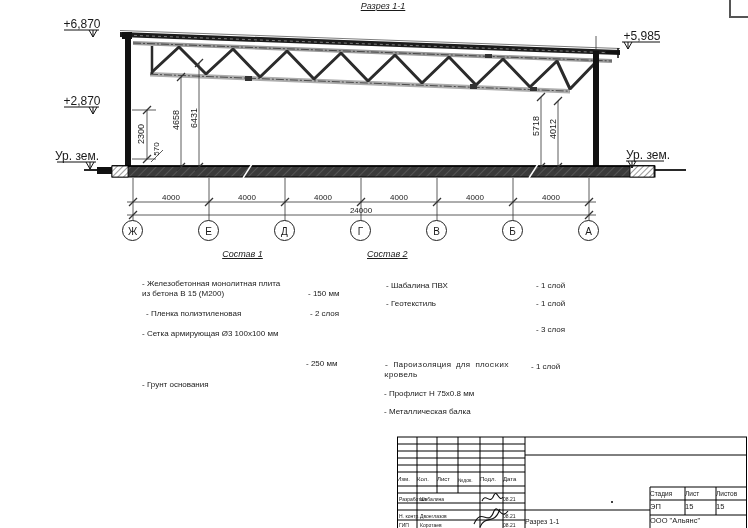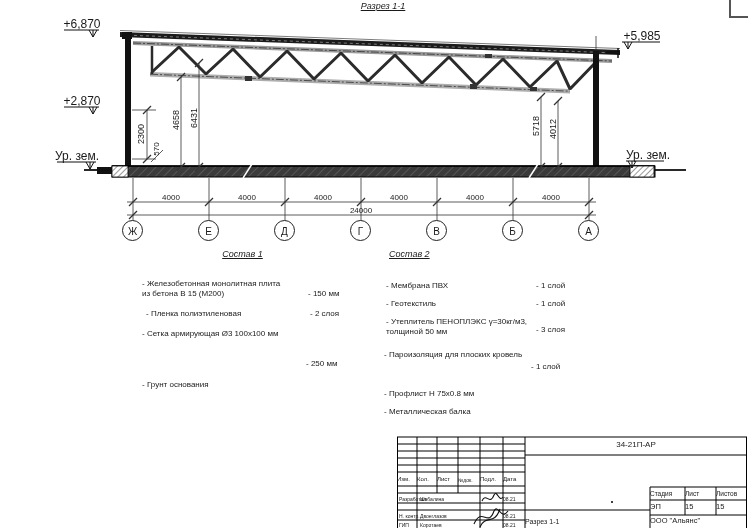--- a/index.html
+++ b/index.html
@@ -205,34 +205,31 @@
   <div class="t c it ul hdr" style="left:200px;top:250px;width:85px;">Состав 1</div>
   <div class="t" style="left:142px;top:279px;width:165px;">- Железобетонная  монолитная плита
 из бетона В 15 (М200)</div>
   <div class="t val" style="left:308px;top:289px;">- 150 мм</div>
   <div class="t" style="left:146px;top:309px;width:165px;">- Пленка полиэтиленовая</div>
   <div class="t val" style="left:310px;top:309px;">- 2 слоя</div>
   <div class="t" style="left:142px;top:329px;width:180px;">- Сетка армирующая Ø3 100x100 мм</div>
   <div class="t val" style="left:306px;top:359px;">- 250 мм</div>
   <div class="t" style="left:142px;top:380px;width:165px;">- Грунт основания</div>
 
-  <div class="t it ul hdr" style="left:389px;top:250px;">Состав 2</div>
-  <div class="t" style="left:386px;top:281px;width:150px;">- Мембрана ПВХ</div>
+  <div class="t it ul hdr" style="left:367px;top:250px;">Состав 2</div>
+  <div class="t" style="left:386px;top:281px;width:150px;">- Шабалина ПВХ</div>
   <div class="t val" style="left:536px;top:281px;">- 1 слой</div>
   <div class="t" style="left:386px;top:299px;width:150px;">- Геотекстиль</div>
   <div class="t val" style="left:536px;top:299px;">- 1 слой</div>
-  <div class="t" style="left:386px;top:317px;width:160px;">- Утеплитель ПЕНОПЛЭКС γ=30кг/м3,
-толщиной 50 мм</div>
   <div class="t val" style="left:536px;top:325px;">- 3 слоя</div>
-  <div class="t" style="left:384px;top:350px;width:160px;">- Пароизоляция для плоских кровель</div>
+  <div class="t" style="left:384px;top:360px;width:160px;font-family:Liberation Mono, monospace;">- Пароизоляция для плоских кровель</div>
   <div class="t val" style="left:531px;top:362px;">- 1 слой</div>
   <div class="t" style="left:384px;top:389px;width:160px;">- Профлист Н 75x0.8 мм</div>
   <div class="t" style="left:384px;top:407px;width:160px;">- Металлическая балка</div>
 
-  <div class="t tbbig" style="left:525px;top:440px;width:222px;">34-21П-АР</div>
 
   <div class="t tb" style="left:397px;top:476px;width:20px;">Изм.</div>
   <div class="t tb" style="left:417px;top:476px;width:20px;">Кол.</div>
   <div class="t tb" style="left:437px;top:476px;width:21px;">Лист</div>
   <div class="t tb tbs" style="left:458px;top:477px;width:22px;">№док.</div>
   <div class="t tb" style="left:480px;top:476px;width:23px;">Подл.</div>
   <div class="t tb" style="left:503px;top:476px;width:22px;">Дата</div>
 
   <div class="t tbrole" style="left:399px;top:495px;">Разработал</div>
   <div class="t tbrole" style="left:420px;top:495px;">Шабалина</div>

